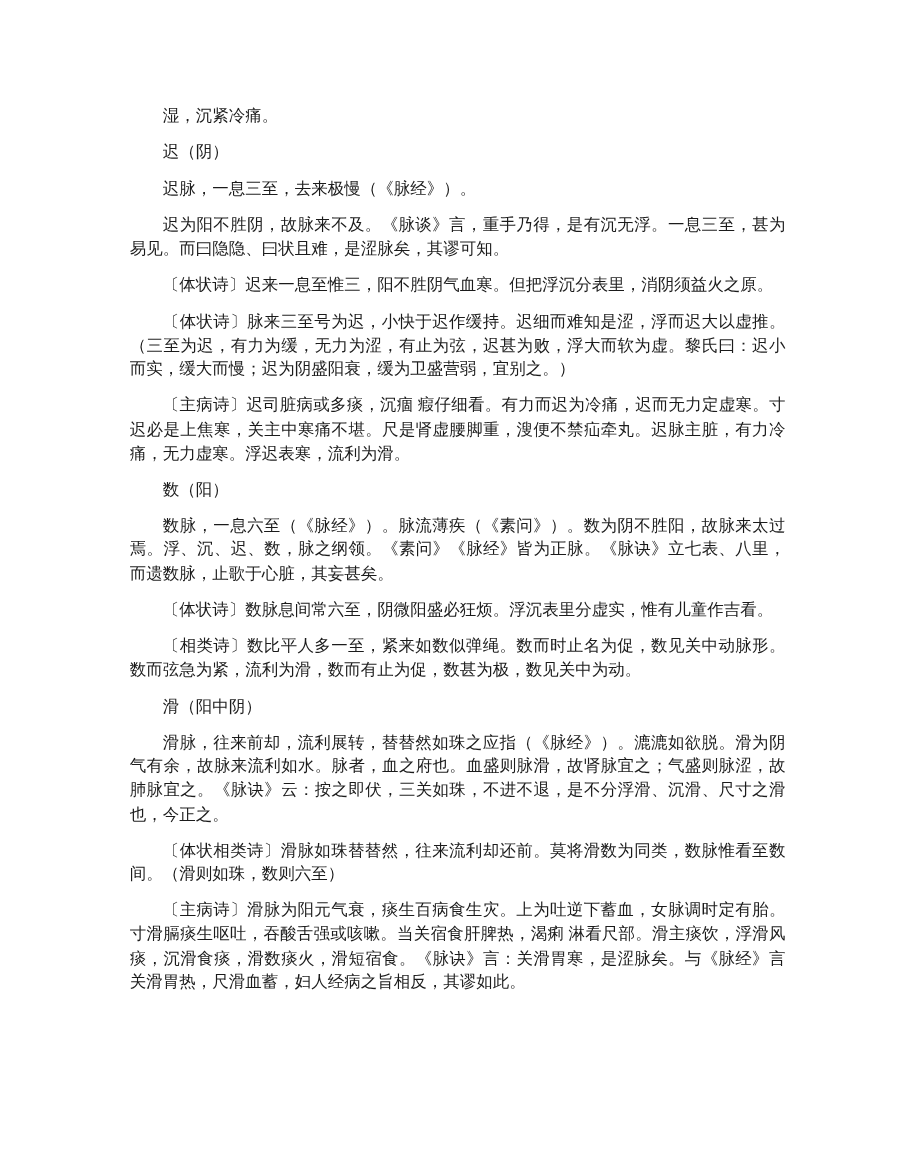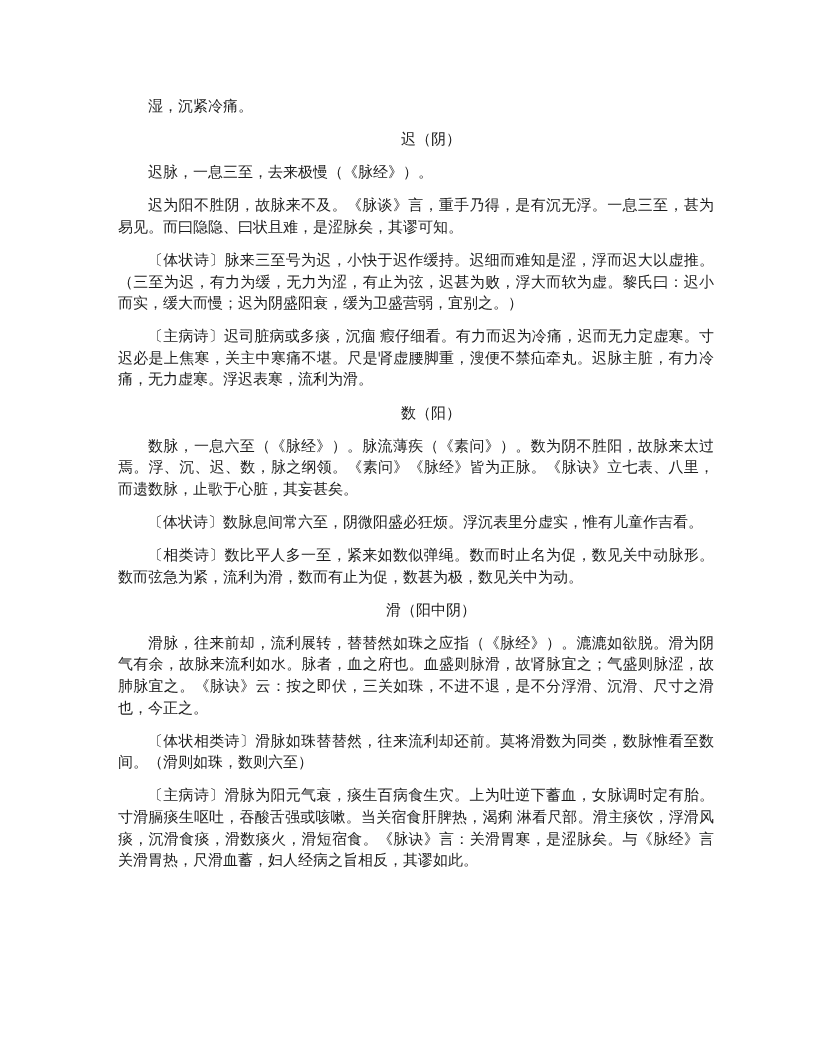--- a/index.html
+++ b/index.html
@@ -20,31 +20,32 @@
     color: #1b1b1b;
     overflow: hidden;
   }
   .page p {
     margin: 0 0 11.5px 0;
     text-indent: 2em;
     text-align: justify;
     word-break: break-all;
   }
   .page p.heading {
-    text-align: center;
+    text-align: left;
   }
 </style>
 </head>
 <body>
 
 <div class="page">
   <p>湿，沉紧冷痛。</p>
   <p class="heading">迟（阴）</p>
   <p>迟脉，一息三至，去来极慢（《脉经》）。</p>
   <p>迟为阳不胜阴，故脉来不及。《脉谈》言，重手乃得，是有沉无浮。一息三至，甚为易见。而曰隐隐、曰状且难，是涩脉矣，其谬可知。</p>
+  <p>〔体状诗〕迟来一息至惟三，阳不胜阴气血寒。但把浮沉分表里，消阴须益火之原。</p>
   <p>〔体状诗〕脉来三至号为迟，小快于迟作缓持。迟细而难知是涩，浮而迟大以虚推。（三至为迟，有力为缓，无力为涩，有止为弦，迟甚为败，浮大而软为虚。黎氏曰：迟小而实，缓大而慢；迟为阴盛阳衰，缓为卫盛营弱，宜别之。）</p>
   <p>〔主病诗〕迟司脏病或多痰，沉痼 瘕仔细看。有力而迟为冷痛，迟而无力定虚寒。寸迟必是上焦寒，关主中寒痛不堪。尺是肾虚腰脚重，溲便不禁疝牵丸。迟脉主脏，有力冷痛，无力虚寒。浮迟表寒，流利为滑。</p>
   <p class="heading">数（阳）</p>
   <p>数脉，一息六至（《脉经》）。脉流薄疾（《素问》）。数为阴不胜阳，故脉来太过焉。浮、沉、迟、数，脉之纲领。《素问》《脉经》皆为正脉。《脉诀》立七表、八里，而遗数脉，止歌于心脏，其妄甚矣。</p>
   <p>〔体状诗〕数脉息间常六至，阴微阳盛必狂烦。浮沉表里分虚实，惟有儿童作吉看。</p>
   <p>〔相类诗〕数比平人多一至，紧来如数似弹绳。数而时止名为促，数见关中动脉形。数而弦急为紧，流利为滑，数而有止为促，数甚为极，数见关中为动。</p>
   <p class="heading">滑（阳中阴）</p>
   <p>滑脉，往来前却，流利展转，替替然如珠之应指（《脉经》）。漉漉如欲脱。滑为阴气有余，故脉来流利如水。脉者，血之府也。血盛则脉滑，故肾脉宜之；气盛则脉涩，故肺脉宜之。《脉诀》云：按之即伏，三关如珠，不进不退，是不分浮滑、沉滑、尺寸之滑也，今正之。</p>
   <p>〔体状相类诗〕滑脉如珠替替然，往来流利却还前。莫将滑数为同类，数脉惟看至数间。（滑则如珠，数则六至）</p>
   <p>〔主病诗〕滑脉为阳元气衰，痰生百病食生灾。上为吐逆下蓄血，女脉调时定有胎。寸滑膈痰生呕吐，吞酸舌强或咳嗽。当关宿食肝脾热，渴痢 淋看尺部。滑主痰饮，浮滑风痰，沉滑食痰，滑数痰火，滑短宿食。《脉诀》言：关滑胃寒，是涩脉矣。与《脉经》言关滑胃热，尺滑血蓄，妇人经病之旨相反，其谬如此。</p>

